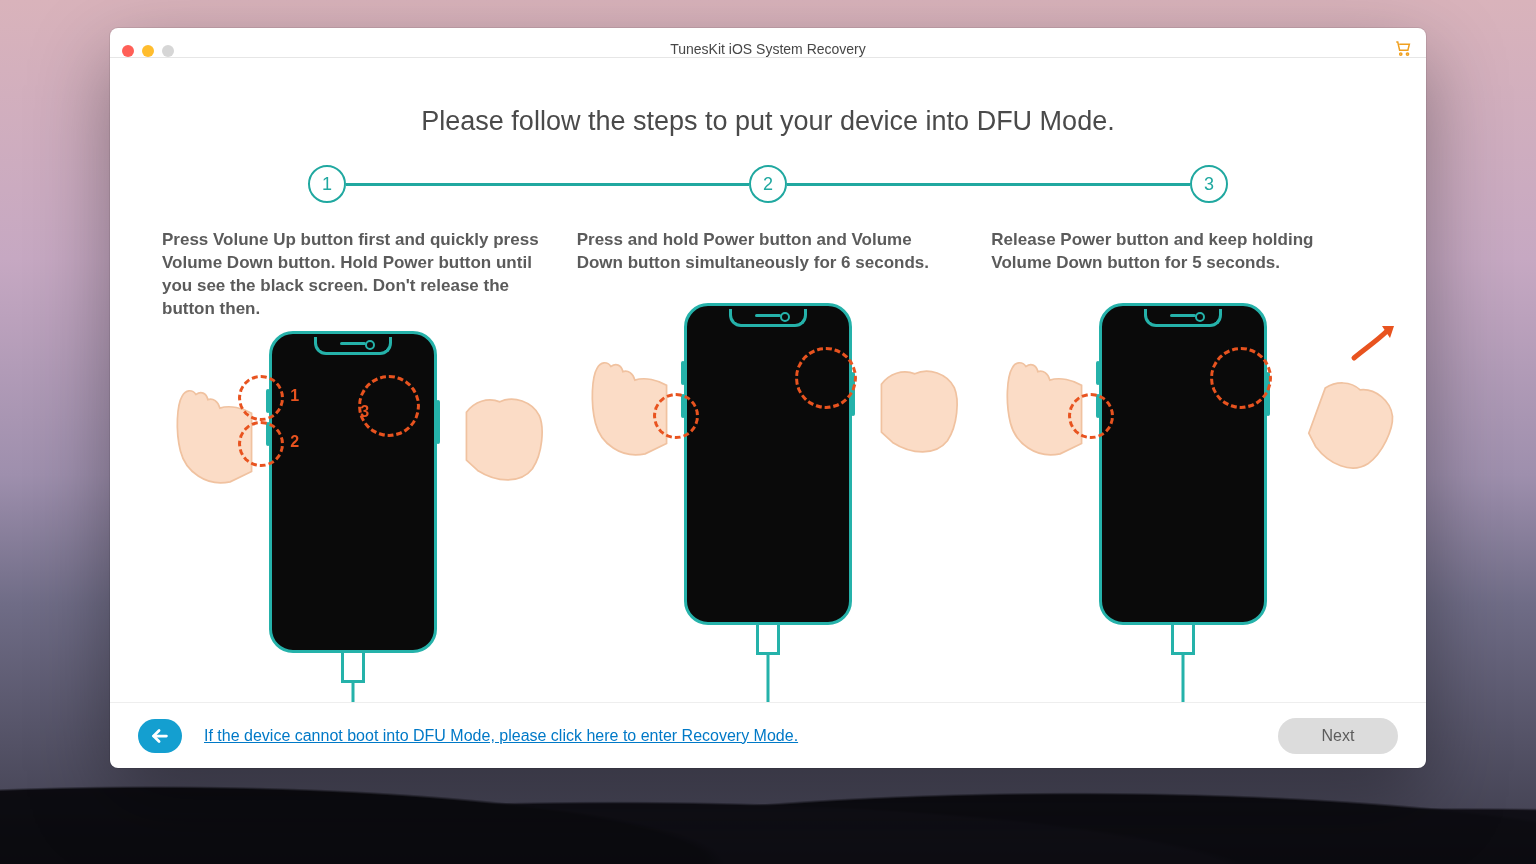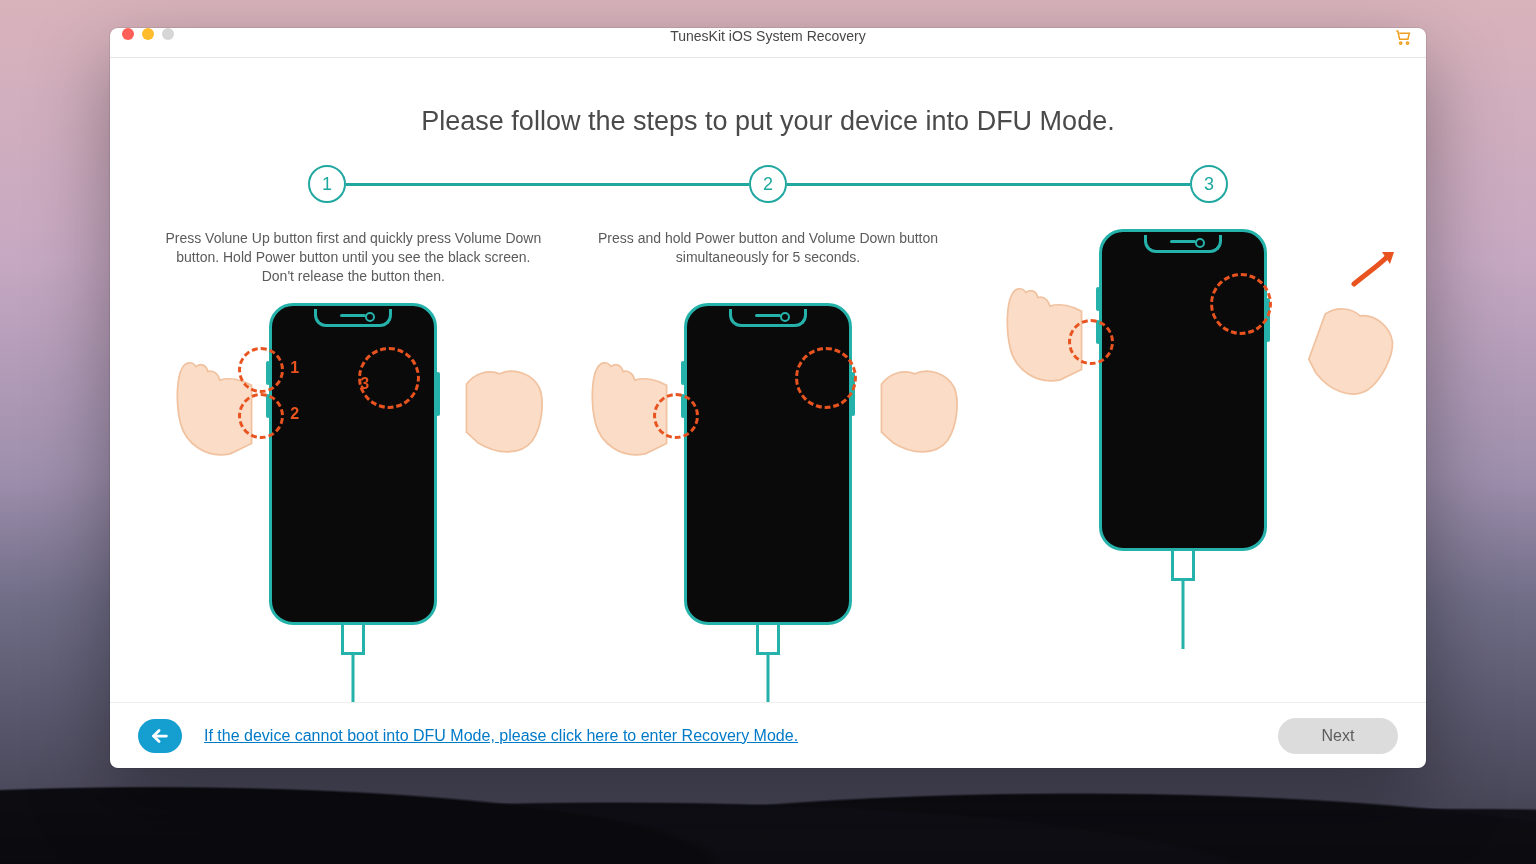--- a/index.html
+++ b/index.html
@@ -26,21 +26,21 @@
     left: 110px; top: 28px;
     width: 1316px; height: 740px;
     background: #ffffff;
     border-radius: 8px;
     box-shadow: 0 30px 80px rgba(0,0,0,0.35), 0 0 0 1px rgba(0,0,0,0.08);
     overflow: hidden;
     z-index: 2;
   }
   .titlebar {
     height: 30px;
-    display:flex; align-items:flex-start;
+    display:flex; align-items:flex-end;
     border-bottom:1px solid #e6e6e6;
     position: relative;
   }
   .traffic { position:absolute; left:12px; display:flex; gap:8px; }
   .dot { width:12px; height:12px; border-radius:50%; }
   .dot.red{background:#ff5f57;}
   .dot.yellow{background:#ffbd2e;}
   .dot.grey{background:#d6d6d6;}
   .title { margin:0 auto; font-size:14px; color:#474747; }
   .cart-icon { position:absolute; right:14px; color:#f0a020; }
@@ -53,21 +53,21 @@
   .step-circle {
     width:38px; height:38px; border-radius:50%;
     border:2px solid #20a8a0; color:#20a8a0;
     display:flex; align-items:center; justify-content:center;
     font-size:18px; font-weight:500; flex:none;
   }
   .step-line { flex:1; height:3px; background:#20a8a0; }
 
   .cols { display:flex; justify-content: space-between; gap: 20px; }
   .col { flex:1; display:flex; flex-direction:column; align-items:center; }
-  .desc { text-align:center; font-size:14px; color:#5b5b5b; line-height:1.35; min-height:74px; padding: 0 6px 10px; }
+  .desc { text-align:left; font-size:17px; color:#5b5b5b; line-height:1.35; min-height:74px; padding: 0 6px 10px; font-weight: bold; }
 
   .phone-wrap { position:relative; width: 310px; height: 410px; }
   .phone {
     position:absolute; left:50%; top:0; transform:translateX(-50%);
     width:168px; height:322px; border:3px solid #25b2aa; border-radius:24px;
     background:#0a0a0a;
   }
   .notch{
     position:absolute; top:3px; left:50%; transform:translateX(-50%);
     width:78px; height:18px; background:#0a0a0a; border:3px solid #25b2aa; border-top:none;
@@ -173,21 +173,21 @@
           <div class="mark" style="left:40px; top:44px;"></div>
           <span class="num" style="left:92px; top:56px;">1</span>
           <div class="mark" style="left:40px; top:90px;"></div>
           <span class="num" style="left:92px; top:102px;">2</span>
           <div class="mark large" style="left:160px; top:44px;"></div>
           <span class="num" style="left:162px; top:72px;">3</span>
         </div>
       </div>
 
       <div class="col">
-        <div class="desc">Press and hold Power button and Volume Down button simultaneously for 5 seconds.</div>
+        <div class="desc">Press and hold Power button and Volume Down button simultaneously for 6 seconds.</div>
         <div class="phone-wrap">
           <div class="hand left">
             <svg viewBox="0 0 100 140">
                 <path d="M95 40 C85 34 70 30 58 34 C56 26 50 22 44 24 C42 16 36 14 30 18 C26 12 18 12 14 20 C8 30 6 60 12 84 C18 108 42 126 70 120 L95 108 Z" fill="#fbdcc6" stroke="#f0c2a0" stroke-width="2"></path>
               </svg>
           </div>
           <div class="hand right">
             <svg viewBox="0 0 100 140">
                 <path d="M5 48 C14 36 30 30 44 36 C60 28 82 36 90 52 C96 66 94 96 82 114 C68 132 40 130 18 116 L5 104 Z" fill="#fbdcc6" stroke="#f0c2a0" stroke-width="2"></path>
               </svg>
@@ -199,20 +199,21 @@
             <div class="btn-pwr"></div>
           </div>
           <div class="plug"></div>
           <div class="cable"></div>
           <div class="mark" style="left:40px; top:90px;"></div>
           <div class="mark large" style="left:182px; top:44px;"></div>
         </div>
       </div>
 
       <div class="col">
+        <div class="desc">Release Power button and keep holding Volume Down button for 5 seconds.</div>
         <div class="phone-wrap">
           <div class="hand left">
             <svg viewBox="0 0 100 140">
                 <path d="M95 40 C85 34 70 30 58 34 C56 26 50 22 44 24 C42 16 36 14 30 18 C26 12 18 12 14 20 C8 30 6 60 12 84 C18 108 42 126 70 120 L95 108 Z" fill="#fbdcc6" stroke="#f0c2a0" stroke-width="2"></path>
               </svg>
           </div>
           <div class="hand right" style="right:-60px; top:56px; transform:rotate(20deg);">
             <svg viewBox="0 0 100 140">
                 <path d="M5 48 C14 36 30 30 44 36 C60 28 82 36 90 52 C96 66 94 96 82 114 C68 132 40 130 18 116 L5 104 Z" fill="#fbdcc6" stroke="#f0c2a0" stroke-width="2"></path>
               </svg>

